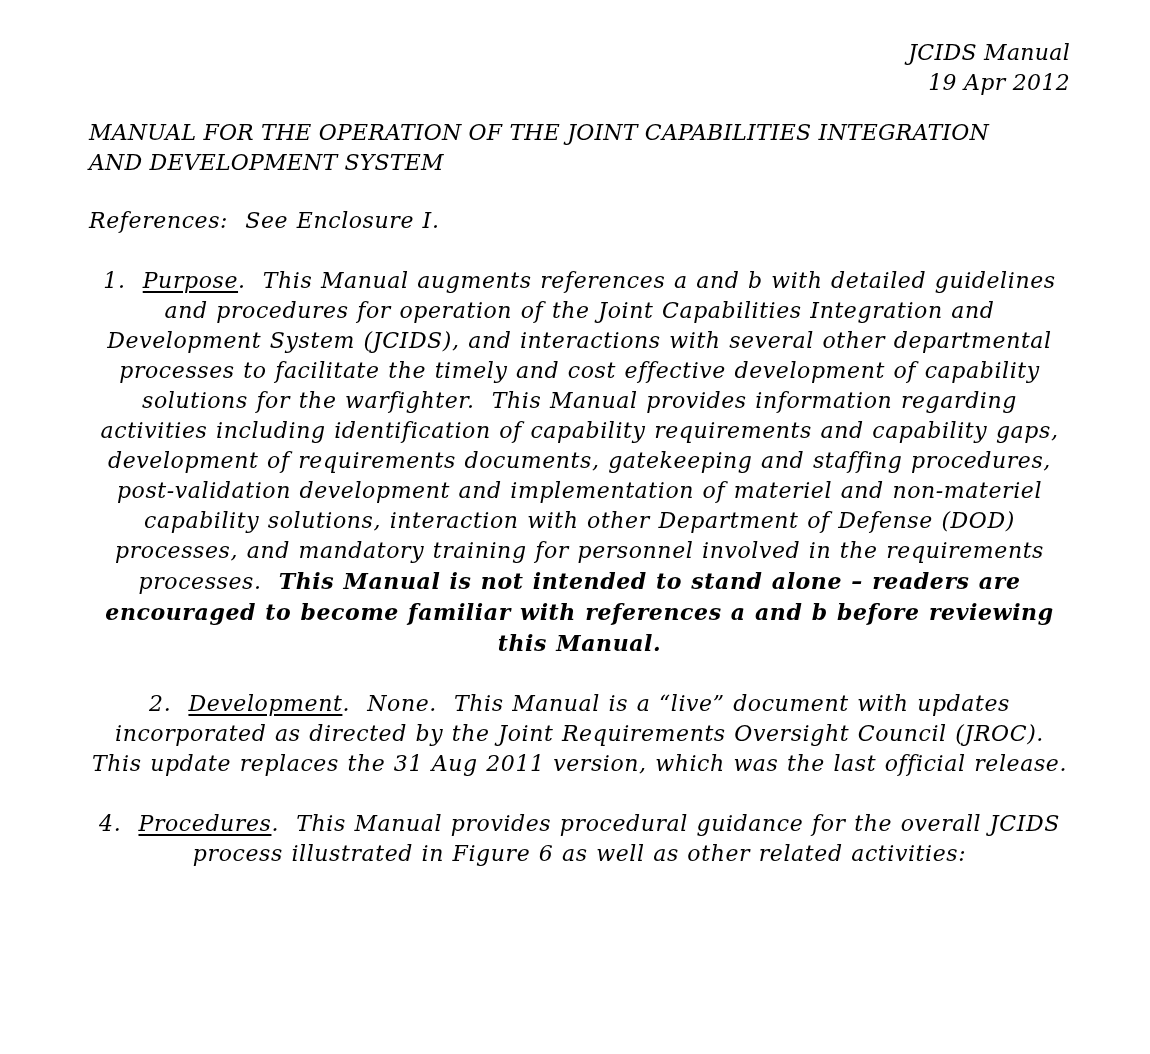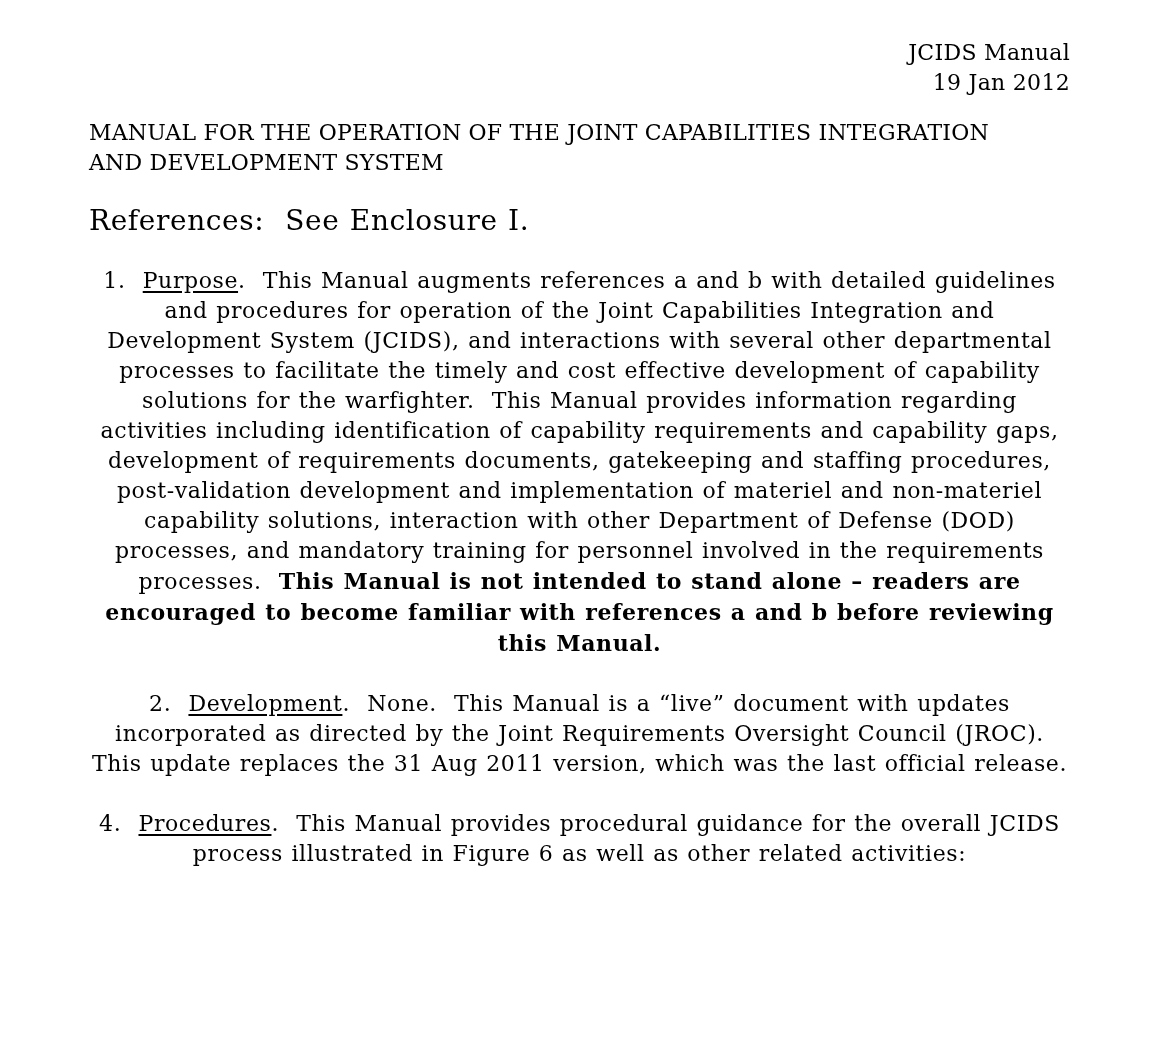--- a/index.html
+++ b/index.html
@@ -11,37 +11,38 @@
     width: 1150px;
     height: 1054px;
     font-family: "DejaVu Serif", "Liberation Serif", serif;
     color: #000000;
     overflow: hidden;
   }
   .content {
     box-sizing: content-box;
     padding: 38px 0 0 89px;
     width: 981px;
+    font-style: italic;
   }
   .doc-header {
     text-align: right;
     font-size: 22px;
     line-height: 30px;
     letter-spacing: 0.3px;
   }
   .doc-title {
     margin: 20px 0 0 0;
     font-size: 22px;
     line-height: 30px;
     font-weight: normal;
     letter-spacing: 0.2px;
   }
   .references {
     margin-top: 28px;
-    font-size: 28px;
+    font-size: 22px;
     line-height: 30px;
     letter-spacing: 0.6px;
     word-spacing: 1px;
     white-space: pre-wrap;
   }
   .para {
     margin: 30px 0 0 0;
     font-size: 22px;
     line-height: 30px;
     letter-spacing: 0.6px;
@@ -56,21 +57,21 @@
   }
   .seg-bold { font-weight: bold; }
 </style>
 </head>
 <body>
 
 <div class="content">
 
   <div class="doc-header">
     <div>JCIDS Manual</div>
-    <div>19 Jan 2012</div>
+    <div>19 Apr 2012</div>
   </div>
 
   <h1 class="doc-title">
     <div>MANUAL FOR THE OPERATION OF THE JOINT CAPABILITIES INTEGRATION</div>
     <div>AND DEVELOPMENT SYSTEM</div>
   </h1>
 
   <div class="references">References:  See Enclosure I.</div>
 
   <p class="para"><span class="seg-normal">1.  </span><span class="seg-underline">Purpose</span><span class="seg-normal">.  This Manual augments references a and b with detailed guidelines and procedures for operation of the Joint Capabilities Integration and Development System (JCIDS), and interactions with several other departmental processes to facilitate the timely and cost effective development of capability solutions for the warfighter.  This Manual provides information regarding activities including identification of capability requirements and capability gaps, development of requirements documents, gatekeeping and staffing procedures, post-validation development and implementation of materiel and non-materiel capability solutions, interaction with other Department of Defense (DOD) processes, and mandatory training for personnel involved in the requirements processes.  </span><span class="seg-bold">This Manual is not intended to stand alone – readers are encouraged to become familiar with references a and b before reviewing this Manual.</span></p>

